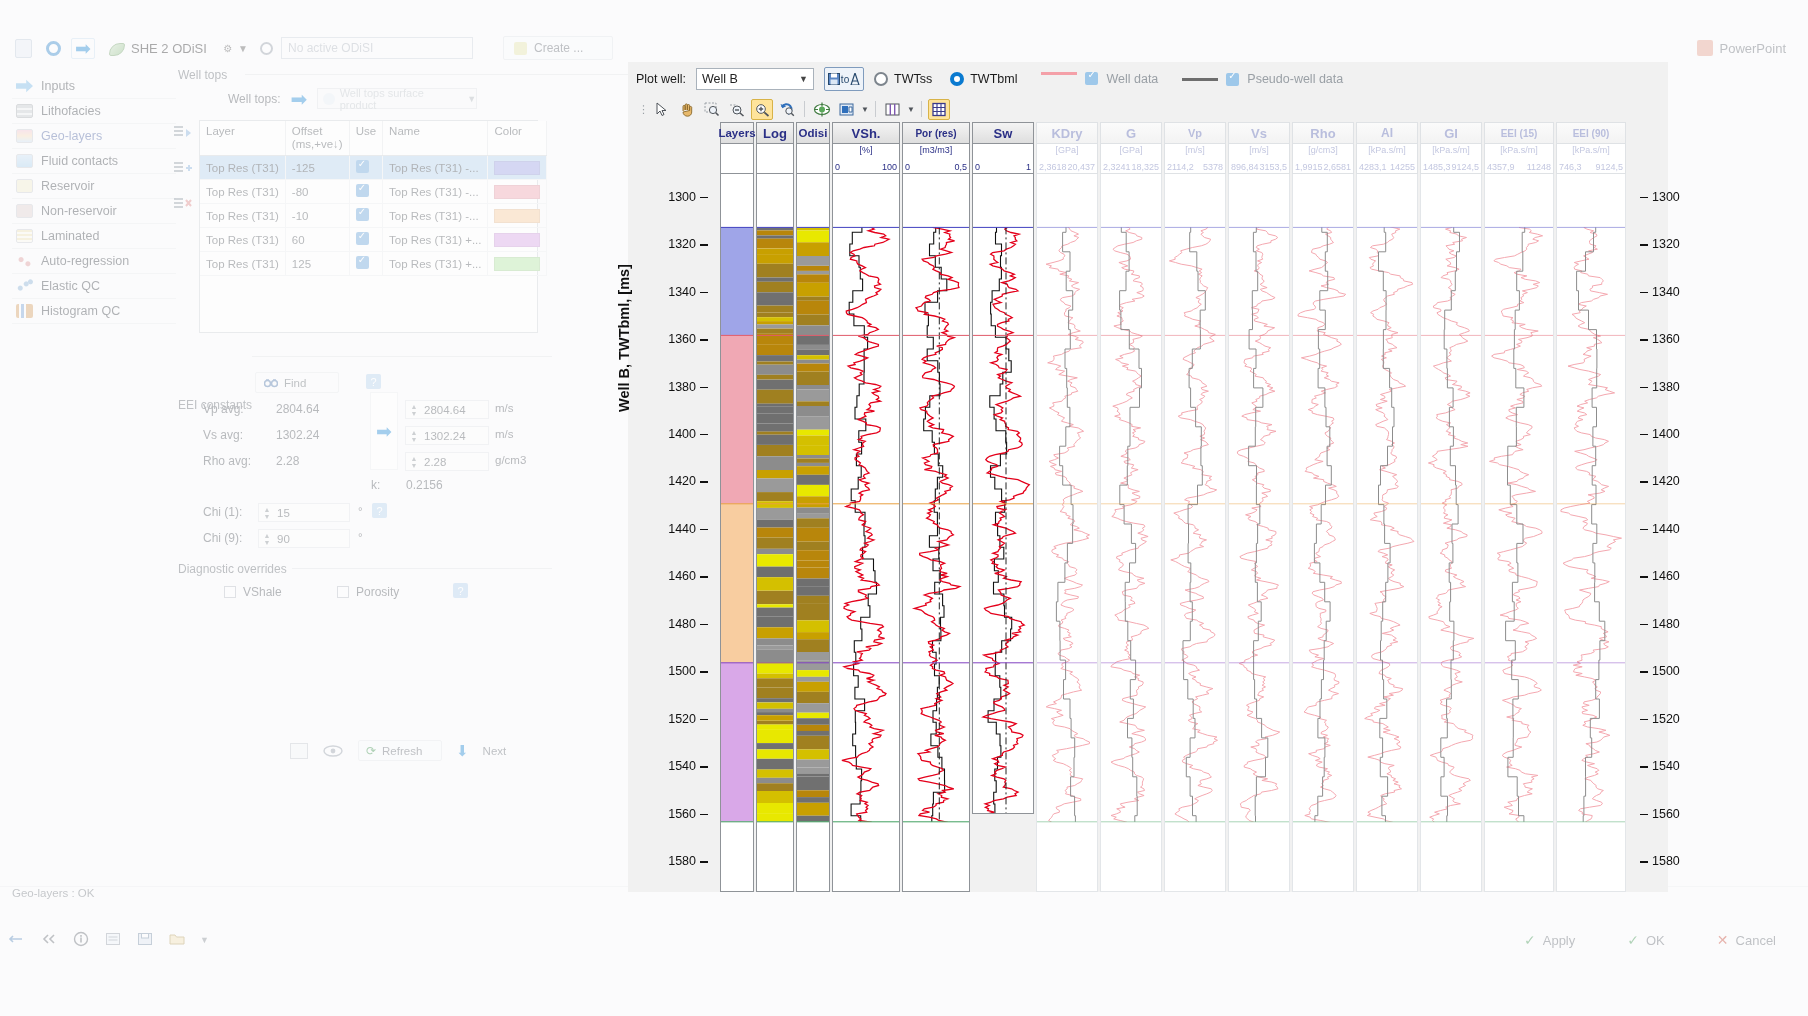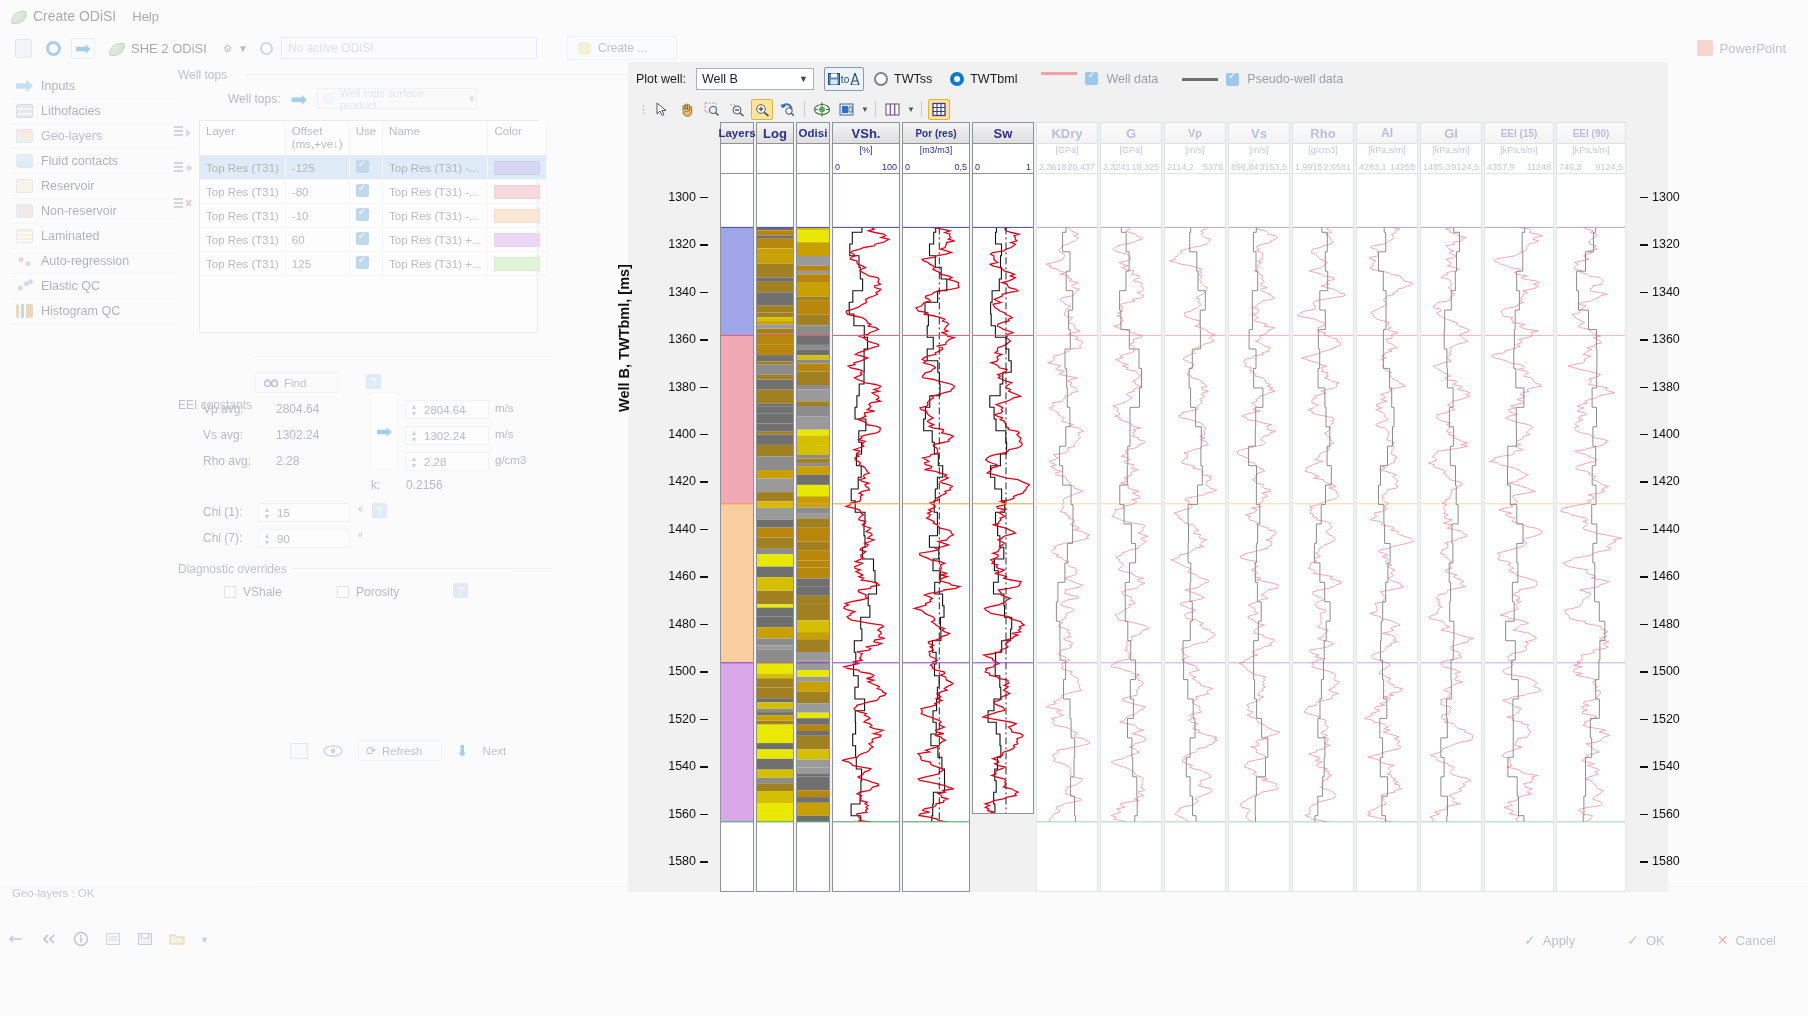--- a/index.html
+++ b/index.html
@@ -40,21 +40,21 @@
     border-radius: 11px 2px 11px 2px; border:1px solid #7ba873;
   }
   .combo-text { font-size: 13px; color: #3a3a3a; }
   .combo-box {
     height: 22px; display: flex; align-items: center; gap: 6px;
     padding: 0 4px 0 6px; min-width: 150px;
   }
   .combo-drop { color:#666; font-size: 10px; }
   .radio-o { width: 13px; height: 13px; border-radius:50%; border: 2px solid #9aa3ad; background: #fff; display:inline-block;}
   .odisi-input {
-    height: 22px; width: 256px; border: 1px solid #cfd6de; background: #fdfdfe;
+    height: 22px; width: 192px; border: 1px solid #cfd6de; background: #fdfdfe;
     display:flex; align-items:center; padding-left:6px; color:#b6bcc4; font-size:12px;
   }
   .create-btn {
     height: 24px; min-width: 110px; border: 1px solid #e3e6ea; background: #fafbfc;
     display:flex; align-items:center; gap:7px; padding:0 10px; color:#6d737a; font-size:12px; border-radius:2px;
   }
   .ppt-btn { display:flex; align-items:center; gap:7px; color:#6d737a; font-size:13px;}
   .ppt-sq { width:16px;height:16px;background:#e8a493;border-radius:2px;}
 
   
@@ -211,25 +211,20 @@
   }
   .trk-body.off { border-color:#e3e6e9; }
 
   svg { display:block; }
 </style>
 </head>
 <body>
 
 <div id="app">
 
-  <div id="menubar" class="faded2">
-    <span class="leaficon"></span>
-    <span class="apptitle">Create ODiSI</span>
-    <span class="menuitem">Help</span>
-  </div>
 
   <div id="maintoolbar" class="faded2">
     <span class="tb-btn">
         <span class="tb-sq"></span>
       </span>
     <span class="tb-btn">
         <span class="tb-circle"></span>
       </span>
     <span class="tb-btn">
         <span class="tb-arrow">➡</span>
@@ -457,21 +452,21 @@
     <div class="kv" style="left:406px;top:478px;">0.2156</div>
 
     <div class="kv" style="left:203px;top:505px;">Chi (1):</div>
     <div class="spin" style="left:258px;top:503px;width:92px;">
       <span class="arrows">▲<br>▼</span>
       <span>15</span>
     </div>
     <div class="unit" style="left:358px;top:505px;">°</div>
     <div class="qm" style="position:absolute;left:372px;top:503px;">?</div>
 
-    <div class="kv" style="left:203px;top:531px;">Chi (7):</div>
+    <div class="kv" style="left:203px;top:531px;">Chi (9):</div>
     <div class="spin" style="left:258px;top:529px;width:92px;">
       <span class="arrows">▲<br>▼</span>
       <span>90</span>
     </div>
     <div class="unit" style="left:358px;top:531px;">°</div>
   </div>
 
   <div class="faded2">
     <div class="group-title" id="diag-label">Diagnostic overrides</div>
     <div class="group-line" style="left:292px; top:568px; width:260px;"></div>

